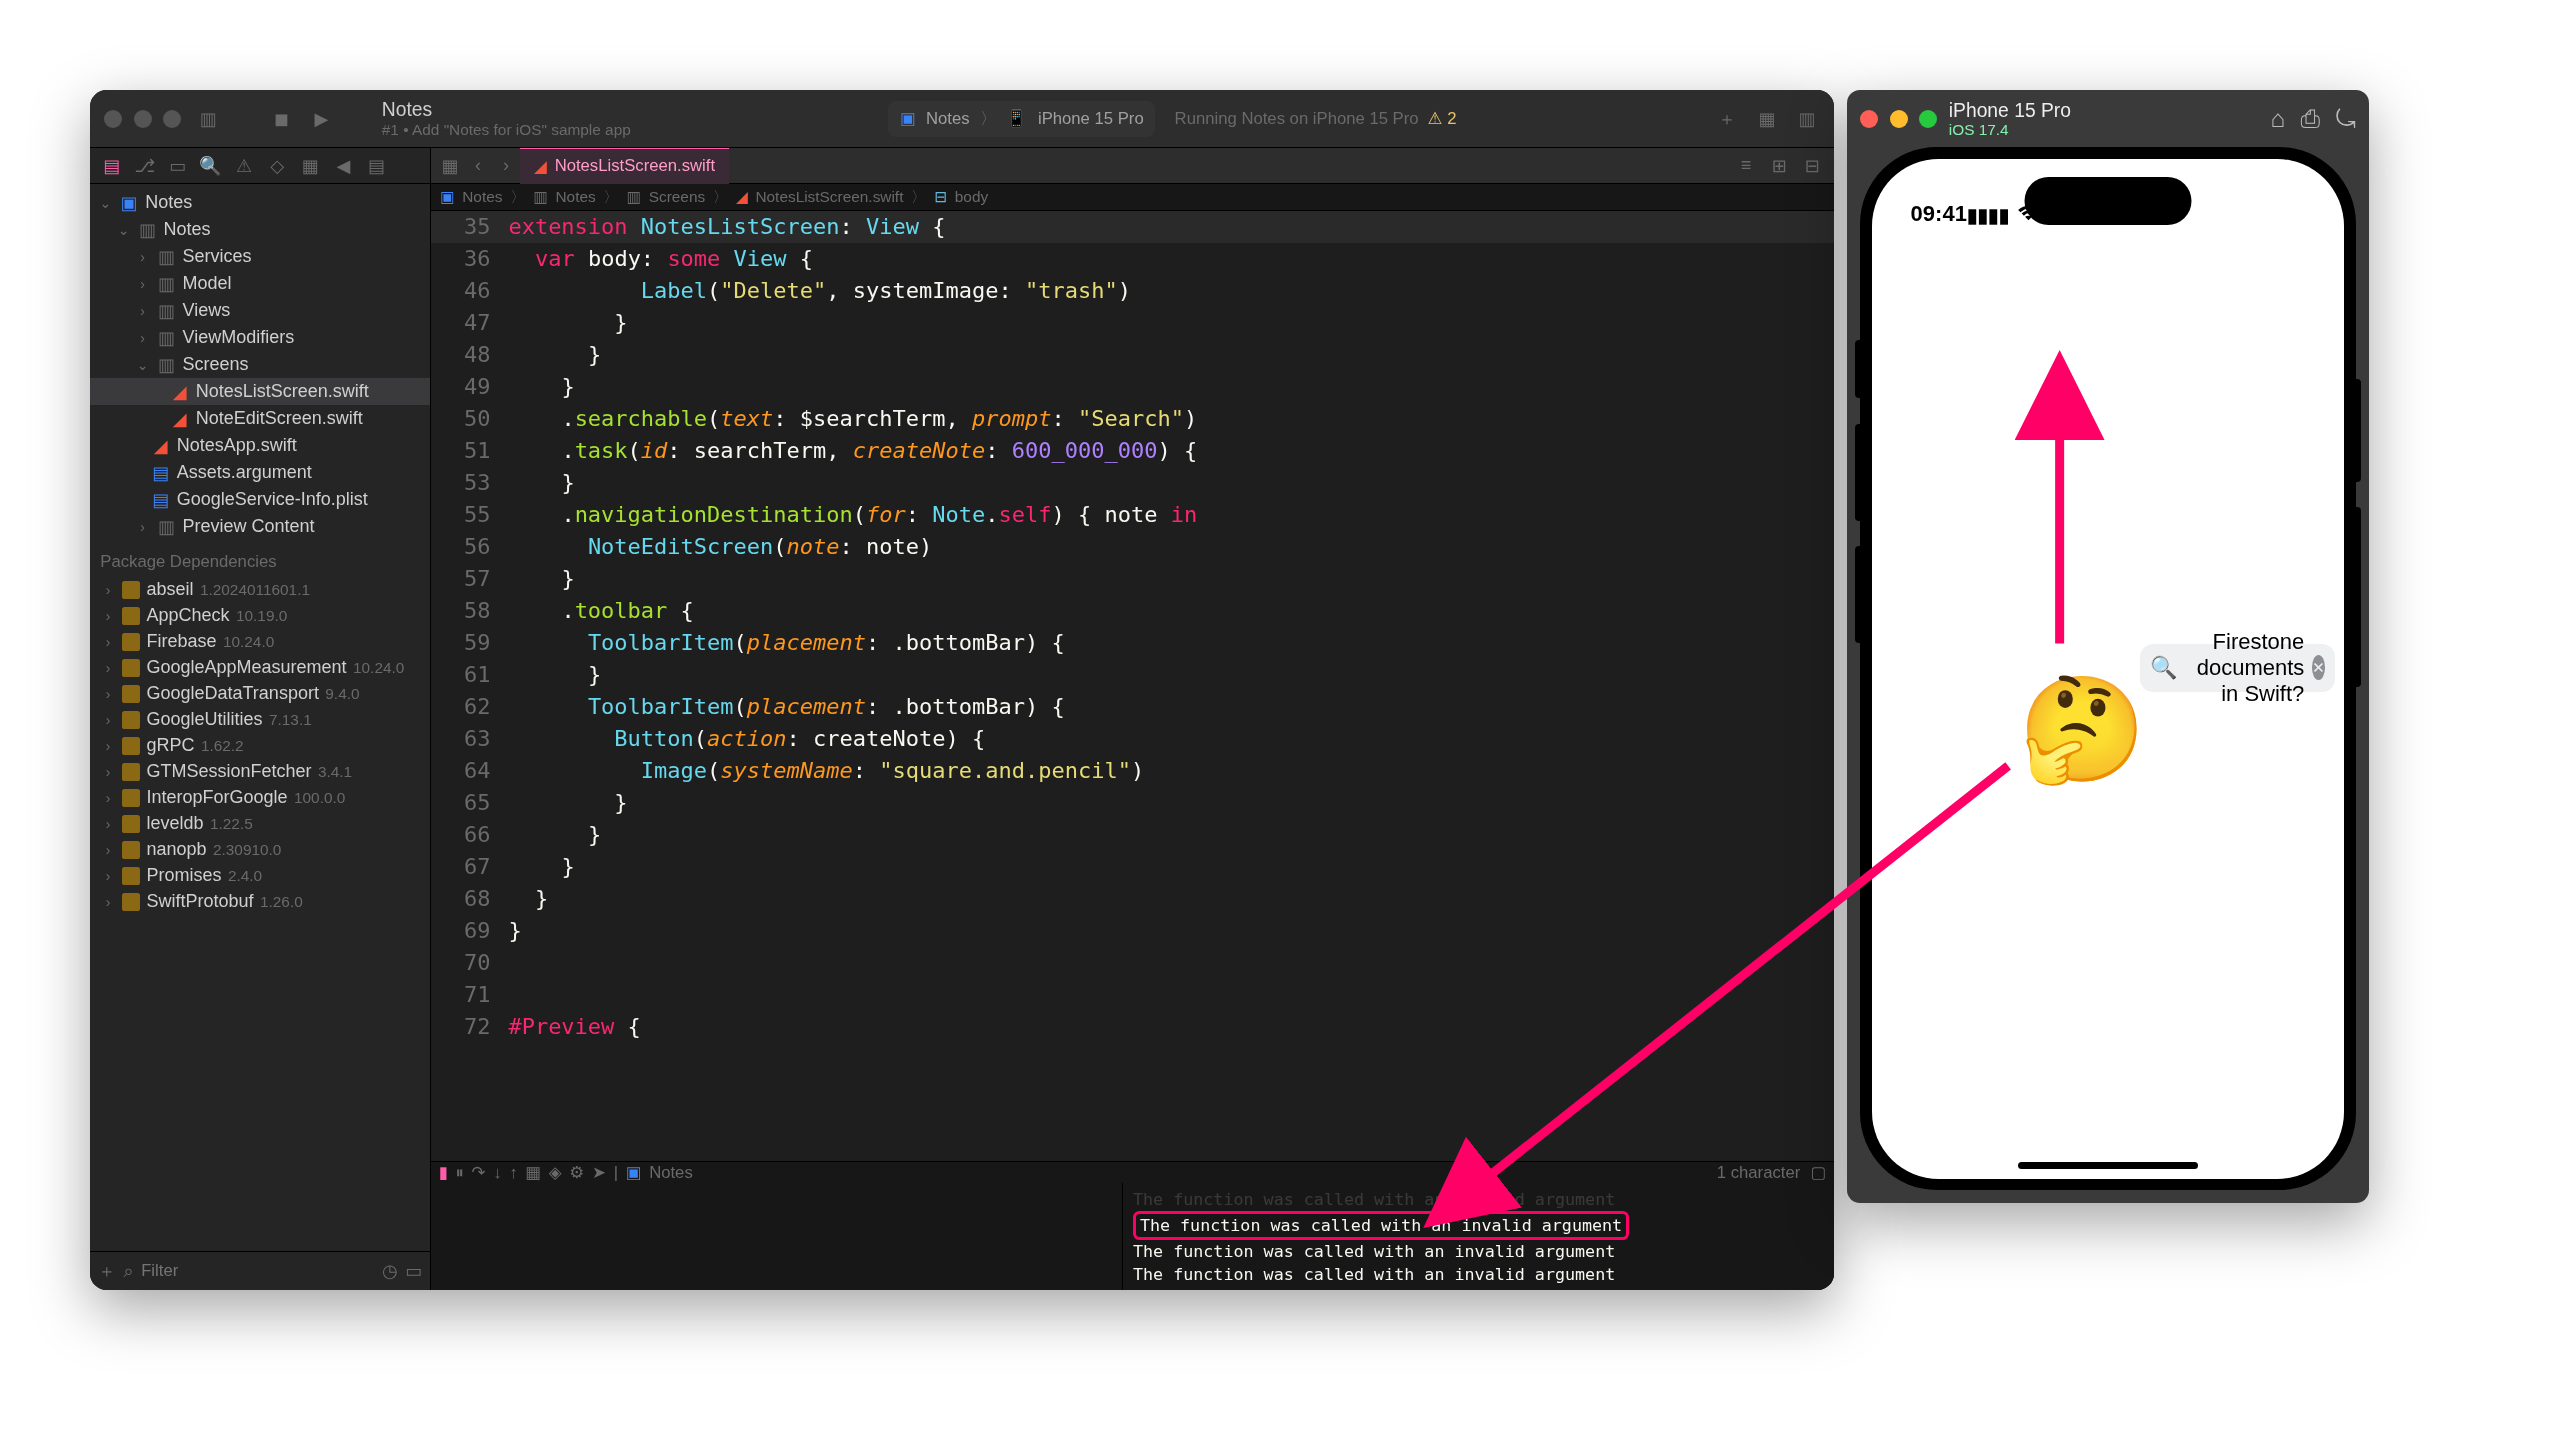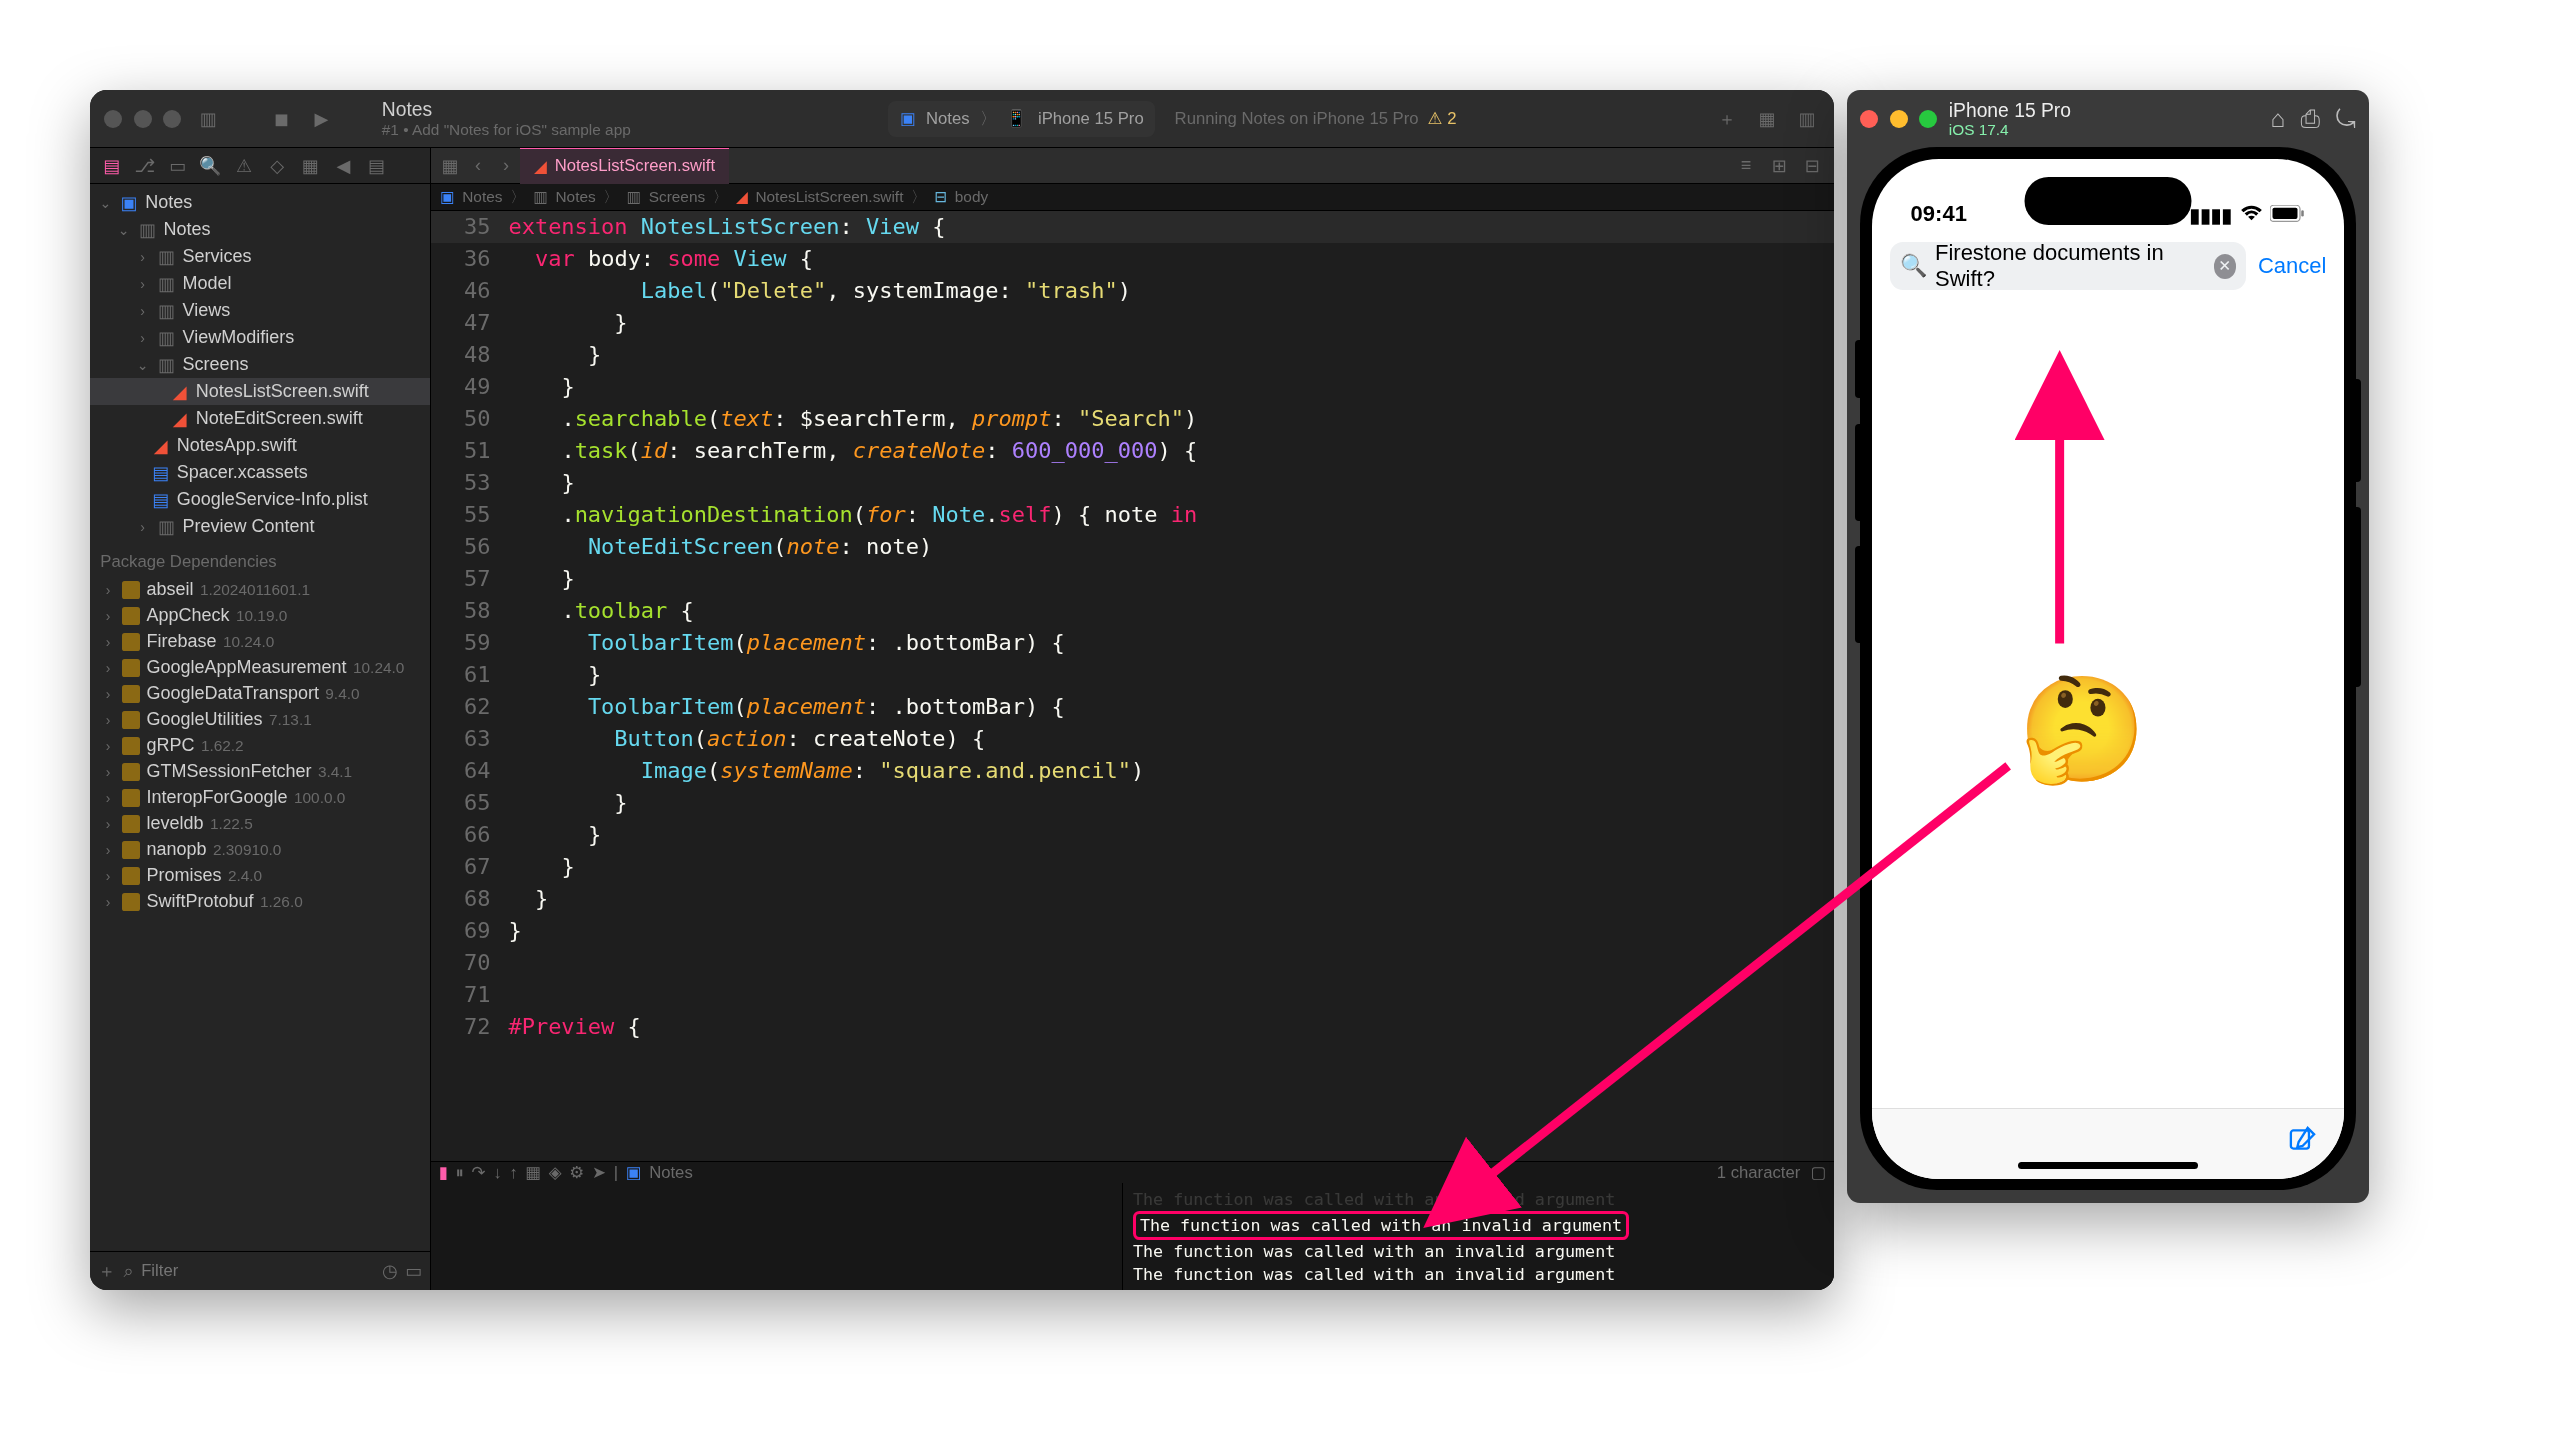--- a/index.html
+++ b/index.html
@@ -116,21 +116,21 @@
 .sim-title .st1{font-size:19.3px;color:#eee;font-weight:500;}
 .sim-title .st2{font-size:15.4px;color:#86efac;}
 .sim-tb-right{margin-left:auto;display:flex;gap:15.4px;font-size:24.5px;color:#bbb;}
 .phone{width:496px;height:1043px;background:#000;border-radius:77px;padding:11.6px;position:relative;}
 .phone::before,.phone::after{content:'';position:absolute;background:#000;border-radius:5.1px;}
 .phone .btn-r1{position:absolute;right:-5.1px;top:232px;width:5.1px;height:103px;background:#000;border-radius:0 3.9px 3.9px 0;}
 .phone .btn-r2{position:absolute;right:-5.1px;top:360px;width:5.1px;height:180px;background:#000;border-radius:0 3.9px 3.9px 0;}
 .phone .btn-l1{position:absolute;left:-5.1px;top:193px;width:5.1px;height:58px;background:#000;border-radius:3.9px 0 0 3.9px;}
 .phone .btn-l2{position:absolute;left:-5.1px;top:277px;width:5.1px;height:97px;background:#000;border-radius:3.9px 0 0 3.9px;}
 .phone .btn-l3{position:absolute;left:-5.1px;top:399px;width:5.1px;height:97px;background:#000;border-radius:3.9px 0 0 3.9px;}
-.screen{width:100%;height:100%;background:#fff;border-radius:67px;overflow:hidden;position:relative;display:flex;flex-direction:column;}
+.screen{width:100%;height:100%;background:#fff;border-radius:67px;overflow:hidden;position:relative;display:flex;text-align:right;}
 .island{position:absolute;top:18px;left:50%;transform:translateX(-50%);width:167px;height:48px;background:#000;border-radius:26px;}
 .status-bar{height:77px;display:flex;align-items:flex-end;justify-content:space-between;padding:0 39px 9px;font-size:22px;font-weight:600;color:#000;}
 .sb-icons{display:flex;align-items:center;gap:7.7px;font-size:19.3px;}
 .search-row{display:flex;align-items:center;gap:11.6px;padding:6.4px 18px 9px;}
 .search-field{flex:1;background:#eef0f2;border-radius:13px;height:48px;display:flex;align-items:center;padding:0 10.3px;gap:7.7px;color:#000;font-size:22px;}
 .search-field .mag{color:#8e8e93;font-size:22px;}
 .search-field .clear{width:24.5px;height:24.5px;border-radius:50%;background:#8e8e93;color:#eef0f2;display:flex;align-items:center;justify-content:center;font-size:15.4px;margin-left:auto;}
 .cancel-btn{color:var(--blue);font-size:22px;}
 .screen-content{flex:1;background:#fff;position:relative;}
 .bottom-bar{height:71px;border-top:0.6px solid rgba(0,0,0,.1);background:#f8f8f8;display:flex;align-items:center;justify-content:flex-end;padding:0 26px;}
@@ -236,21 +236,21 @@
         <div class="tree-row" style="padding-left:80px">
               <span class="ficon swift-ico">◢</span>
               <span>NoteEditScreen.swift</span>
             </div>
         <div class="tree-row" style="padding-left:61px">
               <span class="ficon swift-ico">◢</span>
               <span>NotesApp.swift</span>
             </div>
         <div class="tree-row" style="padding-left:61px">
               <span class="ficon blue-ico">▤</span>
-              <span>Spacer.xcassets</span>
+              <span>Assets.argument</span>
             </div>
         <div class="tree-row" style="padding-left:61px">
               <span class="ficon blue-ico">▤</span>
               <span>GoogleService-Info.plist</span>
             </div>
         <div class="tree-row" style="padding-left:45px">
               <span class="disc">›</span>
               <span class="ficon folder-ico">▥</span>
               <span>Preview Content</span>
             </div>

